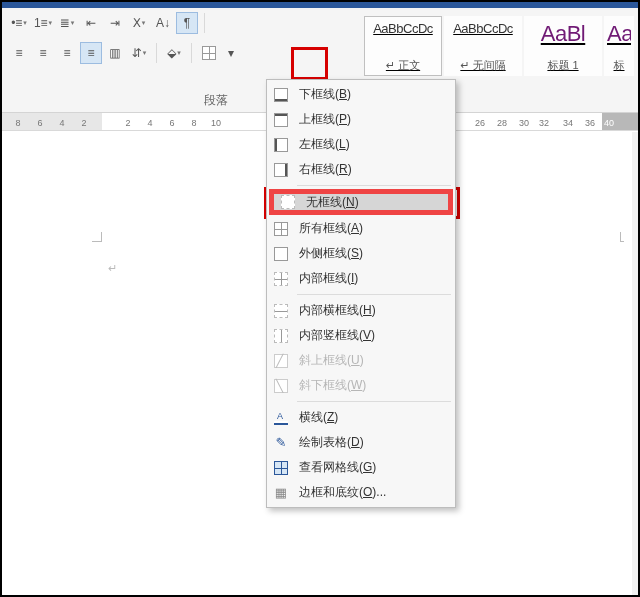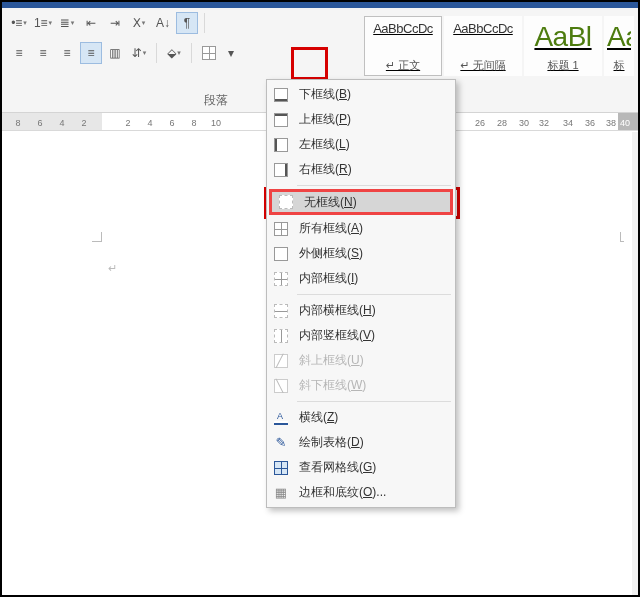--- a/index.html
+++ b/index.html
@@ -96,21 +96,21 @@
     text-align: center;
     display: flex;
     flex-direction: column;
     justify-content: space-between;
     padding: 4px 2px 2px;
     background: #fdfdfd;
     text-decoration: underline;
   }
   .style-item.first { border: 1px solid #c0c0c0; }
   .style-prev { font-size: 13px; color: #333; letter-spacing: -0.5px; white-space: nowrap; overflow: hidden; }
-  .style-prev.big { font-size: 28px; font-weight: 300; color: #4d7c0f; }
+  .style-prev.big { font-size: 22px; font-weight: 300; color: #701a75; }
   .style-name { font-size: 11px; color: #555; }
 
   
   .redbox1 {
     position: absolute;
     border: 3px solid #d60000;
     pointer-events: none;
   }
   .redbox-trigger {
     top: 45px; left: 289px; width: 37px; height: 33px;
@@ -197,21 +197,21 @@
     align-items: center;
     height: 25px;
     padding: 0 8px 0 6px;
     color: #333;
     font-size: 12px;
     gap: 10px;
   }
   .menu-item.disabled { color: #b6b6b6; }
   .menu-item.highlight {
     background: #d6d6d6;
-    border: 3px solid #ef4444;
+    border: 5px solid #ef4444;
     margin: 1px 2px;
     height: 26px;
   }
   .menu-sep {
     height: 1px;
     background: #dcdcdc;
     margin: 3px 4px 3px 30px;
   }
   .mi-icon {
     width: 16px; height: 16px;
@@ -375,21 +375,21 @@
     <span class="num" style="left:170px">6</span>
     <span class="num" style="left:192px">8</span>
     <span class="num" style="left:214px">10</span>
     <span class="num" style="left:478px">26</span>
     <span class="num" style="left:500px">28</span>
     <span class="num" style="left:522px">30</span>
     <span class="num" style="left:542px">32</span>
     <span class="num" style="left:566px">34</span>
     <span class="num" style="left:588px">36</span>
     <span class="num" style="left:609px">38</span>
-    <div class="right-end" style="width:20px">
+    <div class="right-end" style="width:36px">
       <span class="num" style="left:7px; color:#fff">40</span>
     </div>
   </div>
 
   <div class="docarea">
     <div class="page-corner"></div>
     <div class="page-corner2"></div>
     <div class="para-mark">↵</div>
   </div>
   <div class="scroll-hint"></div>

